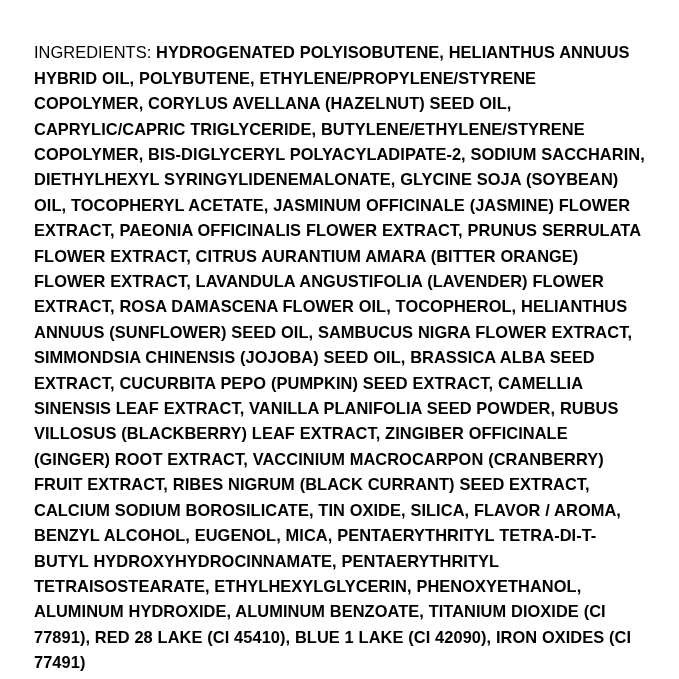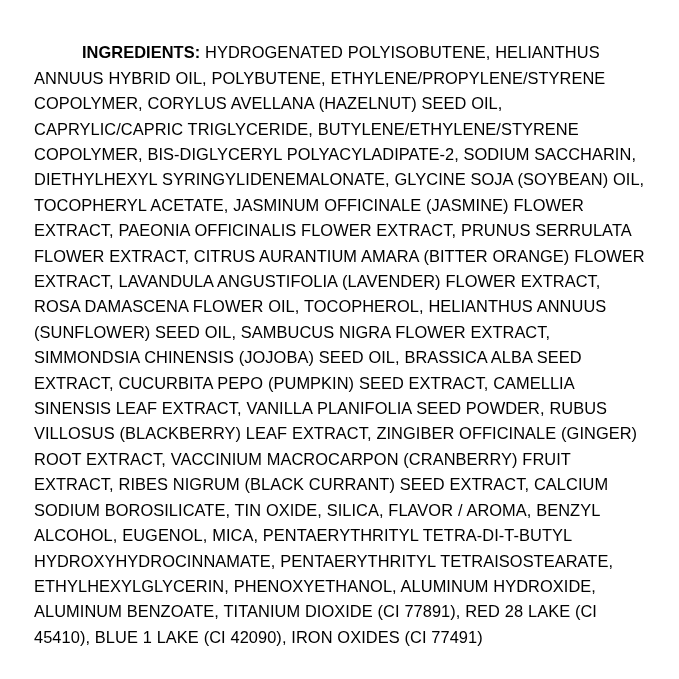--- a/index.html
+++ b/index.html
@@ -22,25 +22,24 @@
     background: #ffffff;
   }
   .ingredients-block {
     font-size: 16.4px;
     line-height: 25.4px;
     letter-spacing: 0.06px;
     text-align: left;
     word-spacing: 0.2px;
   }
   .ingredients-label {
-    font-weight: bold;
-    margin-left: 48px;
+    font-weight: normal;
   }
   .ingredients-text {
-    font-weight: normal;
+    font-weight: bold;
     margin-top: 28px;
   }
 </style>
 </head>
 <body>
 
 <div class="page">
   <p class="ingredients-block">
     <span class="ingredients-label">INGREDIENTS:</span><span class="ingredients-text"> HYDROGENATED POLYISOBUTENE, HELIANTHUS ANNUUS HYBRID OIL, POLYBUTENE, ETHYLENE/PROPYLENE/STYRENE COPOLYMER, CORYLUS AVELLANA (HAZELNUT) SEED OIL, CAPRYLIC/CAPRIC TRIGLYCERIDE, BUTYLENE/ETHYLENE/STYRENE COPOLYMER, BIS-DIGLYCERYL POLYACYLADIPATE-2, SODIUM SACCHARIN, DIETHYLHEXYL SYRINGYLIDENEMALONATE, GLYCINE SOJA (SOYBEAN) OIL, TOCOPHERYL ACETATE, JASMINUM OFFICINALE (JASMINE) FLOWER EXTRACT, PAEONIA OFFICINALIS FLOWER EXTRACT, PRUNUS SERRULATA FLOWER EXTRACT, CITRUS AURANTIUM AMARA (BITTER ORANGE) FLOWER EXTRACT, LAVANDULA ANGUSTIFOLIA (LAVENDER) FLOWER EXTRACT, ROSA DAMASCENA FLOWER OIL, TOCOPHEROL, HELIANTHUS ANNUUS (SUNFLOWER) SEED OIL, SAMBUCUS NIGRA FLOWER EXTRACT, SIMMONDSIA CHINENSIS (JOJOBA) SEED OIL,  BRASSICA ALBA SEED EXTRACT, CUCURBITA PEPO (PUMPKIN) SEED EXTRACT, CAMELLIA SINENSIS LEAF EXTRACT, VANILLA PLANIFOLIA SEED POWDER, RUBUS VILLOSUS (BLACKBERRY) LEAF EXTRACT, ZINGIBER OFFICINALE (GINGER) ROOT EXTRACT, VACCINIUM MACROCARPON (CRANBERRY) FRUIT EXTRACT, RIBES NIGRUM (BLACK CURRANT) SEED EXTRACT, CALCIUM SODIUM BOROSILICATE, TIN OXIDE, SILICA, FLAVOR / AROMA, BENZYL ALCOHOL, EUGENOL, MICA, PENTAERYTHRITYL TETRA-DI-T-BUTYL HYDROXYHYDROCINNAMATE, PENTAERYTHRITYL TETRAISOSTEARATE, ETHYLHEXYLGLYCERIN, PHENOXYETHANOL, ALUMINUM HYDROXIDE, ALUMINUM BENZOATE, TITANIUM DIOXIDE (CI 77891), RED 28 LAKE (CI 45410), BLUE 1 LAKE (CI 42090), IRON OXIDES (CI 77491)</span>
   </p>

